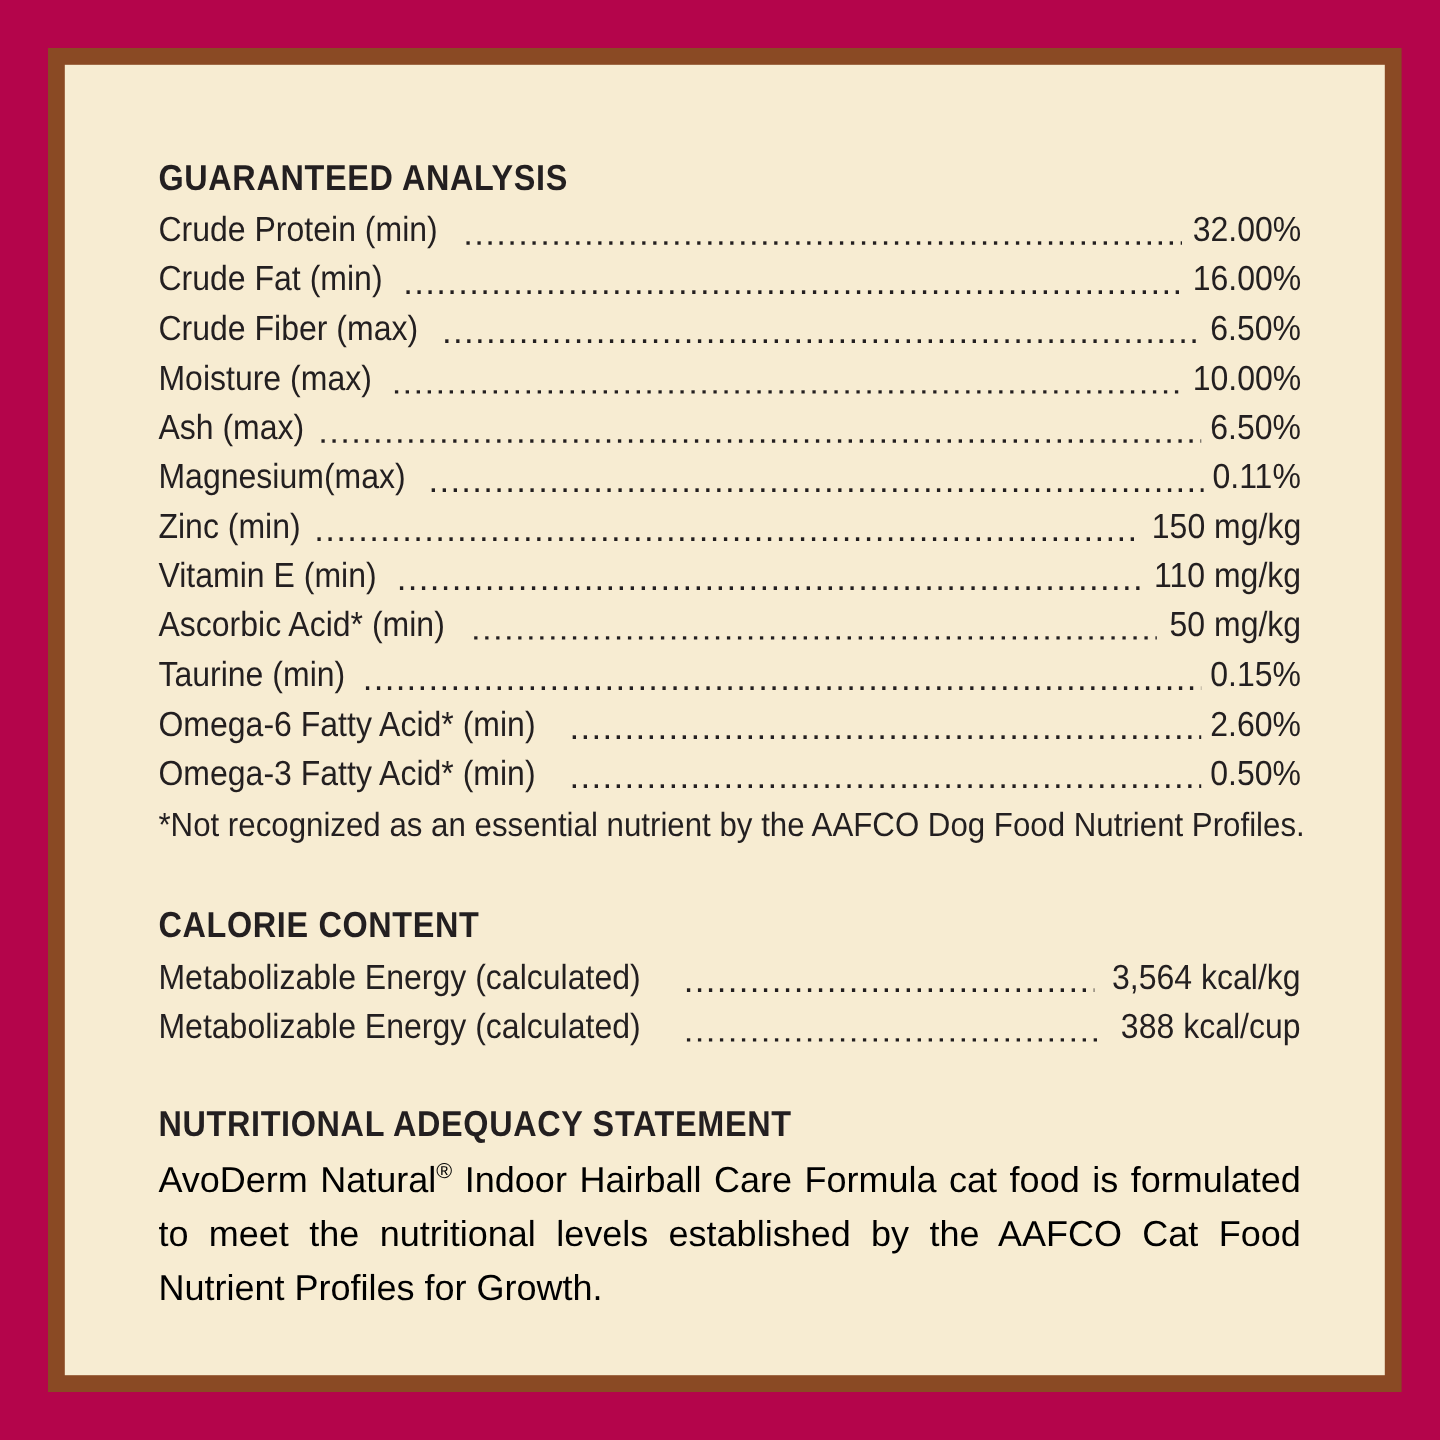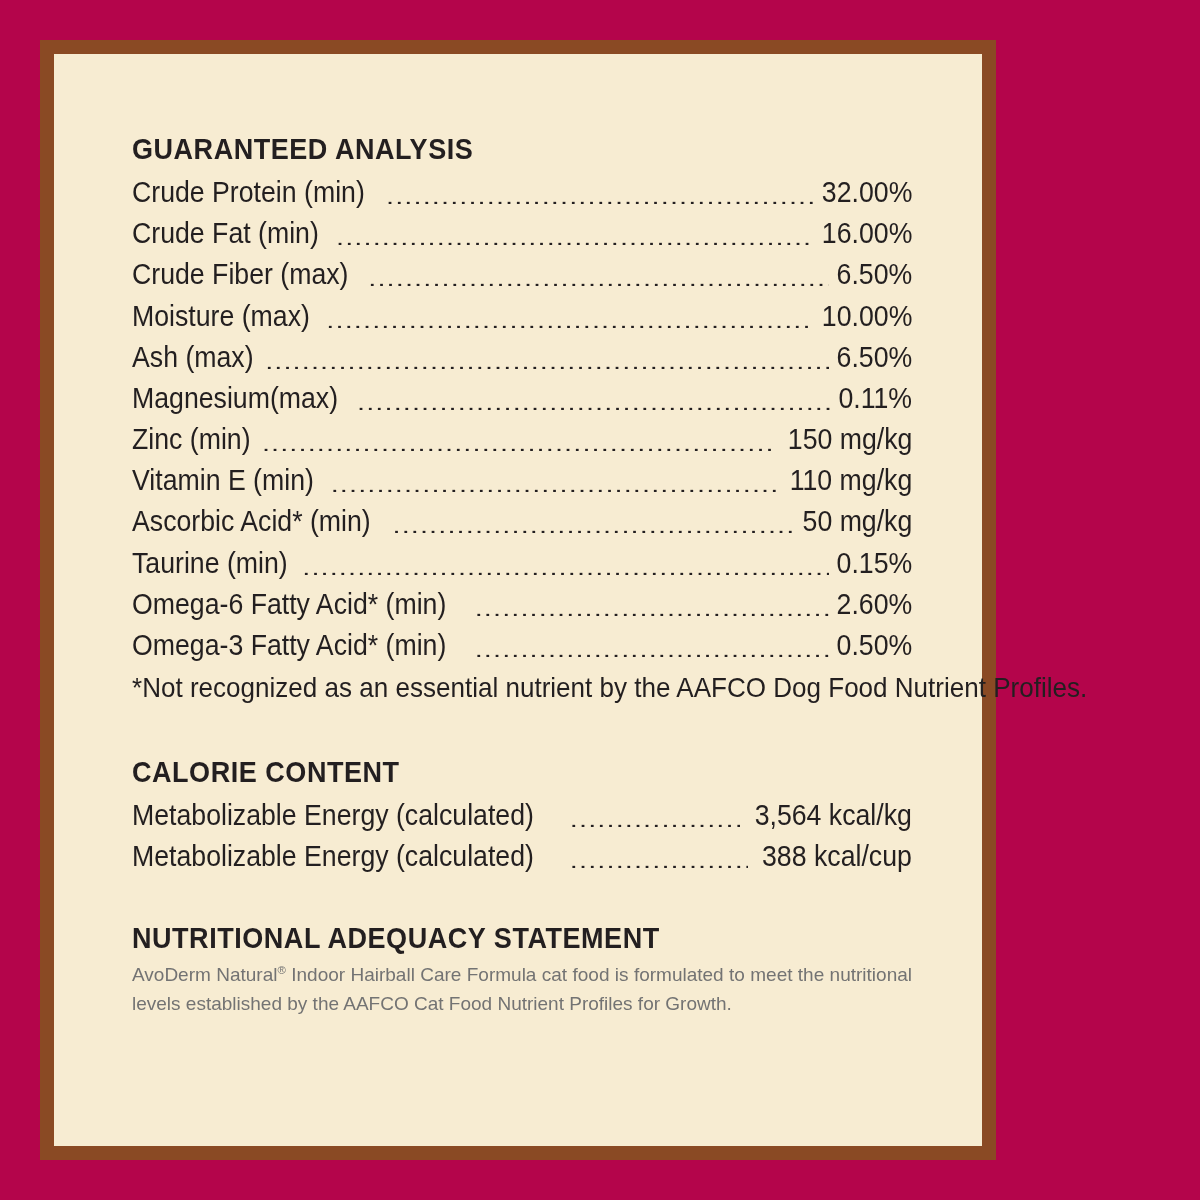--- a/index.html
+++ b/index.html
@@ -10,21 +10,21 @@
     width: 1200px;
     height: 1200px;
     background: #b4054b;
     font-family: "Liberation Sans", sans-serif;
     overflow: hidden;
   }
   .label-outer {
     position: absolute;
     left: 40px;
     top: 40px;
-    width: 956px;
+    width: 1128px;
     height: 1120px;
     background: #8a4a24;
     box-sizing: border-box;
     padding: 14px;
   }
   .label-inner {
     width: 100%;
     height: 100%;
     background: #f7ecd2;
     box-sizing: border-box;
@@ -81,22 +81,22 @@
     white-space: nowrap;
     margin-top: 2px;
   }
   .gap {
     height: 46px;
   }
   .gap-sm {
     height: 44px;
   }
   .para {
-    font-size: 19px;
-    color: #737373;
+    font-size: 30px;
+    color: #000000;
     line-height: 1.5;
     text-align: justify;
     text-justify: inter-word;
     max-width: 968px;
   }
   .para sup {
     font-size: 0.6em;
     vertical-align: super;
   }
   .analysis-list {

